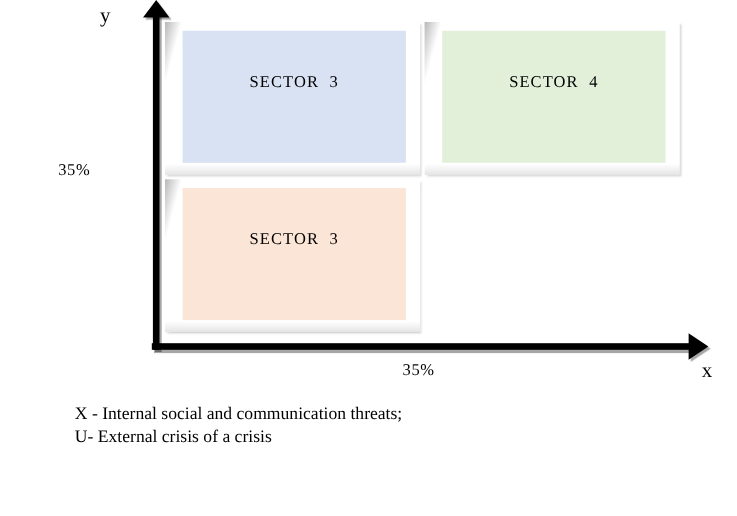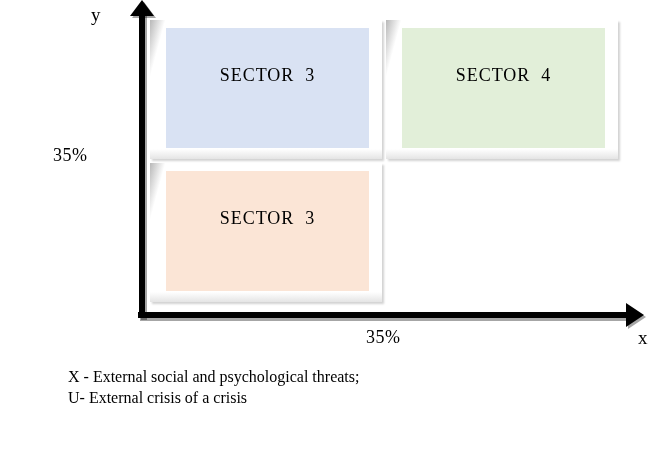--- a/index.html
+++ b/index.html
@@ -51,21 +51,21 @@
   .axis-letter {
     position: absolute;
     font-size: 19px;
     line-height: 22px;
   }
   .y-label { left: 91px; top: 4px; }
   .x-label { left: 638px; top: 327px; }
 
   .tick-label {
     position: absolute;
-    font-size: 18px;
+    font-size: 15px;
     line-height: 18px;
     letter-spacing: 0.5px;
   }
   .y-tick { left: 53px; top: 146px; }
   .x-tick { left: 366px; top: 328px; }
 
   
   .matrix {
     position: absolute;
     left: 150px; top: 20px;
@@ -92,21 +92,21 @@
     pointer-events: none;
   }
   .panel-fill {
     width: 100%;
     height: 100%;
     display: flex;
     align-items: center;
     justify-content: center;
   }
   .sector-label {
-    font-size: 18px;
+    font-size: 15px;
     letter-spacing: 1px;
     white-space: pre;
     transform: translateY(-13px);
   }
 
   
   .legend {
     position: absolute;
     left: 68px; top: 366px;
     font-size: 16px;
@@ -148,18 +148,18 @@
       </div>
     </div>
     <div class="panel">
       <div class="panel-fill" style="background: rgb(251, 229, 214);">
         <span class="sector-label">SECTOR  3</span>
       </div>
     </div>
   </div>
 
   <div class="legend">
-    <div>X - External social and psychological threats;</div>
+    <div>X - Internal social and communication threats;</div>
     <div>U- External crisis of a crisis</div>
   </div>
 
 
 </div>
 
 </body></html>

